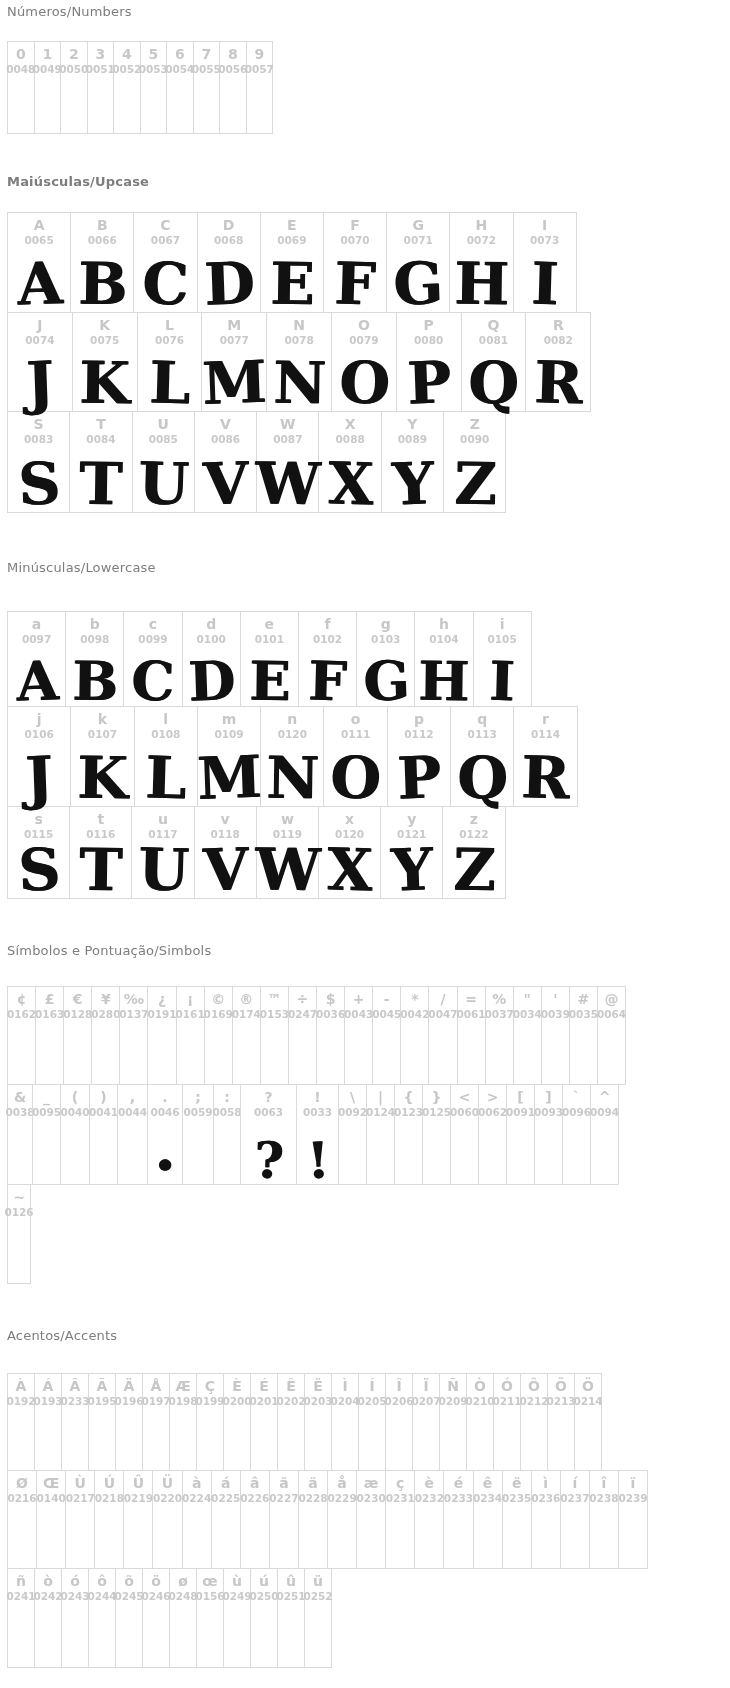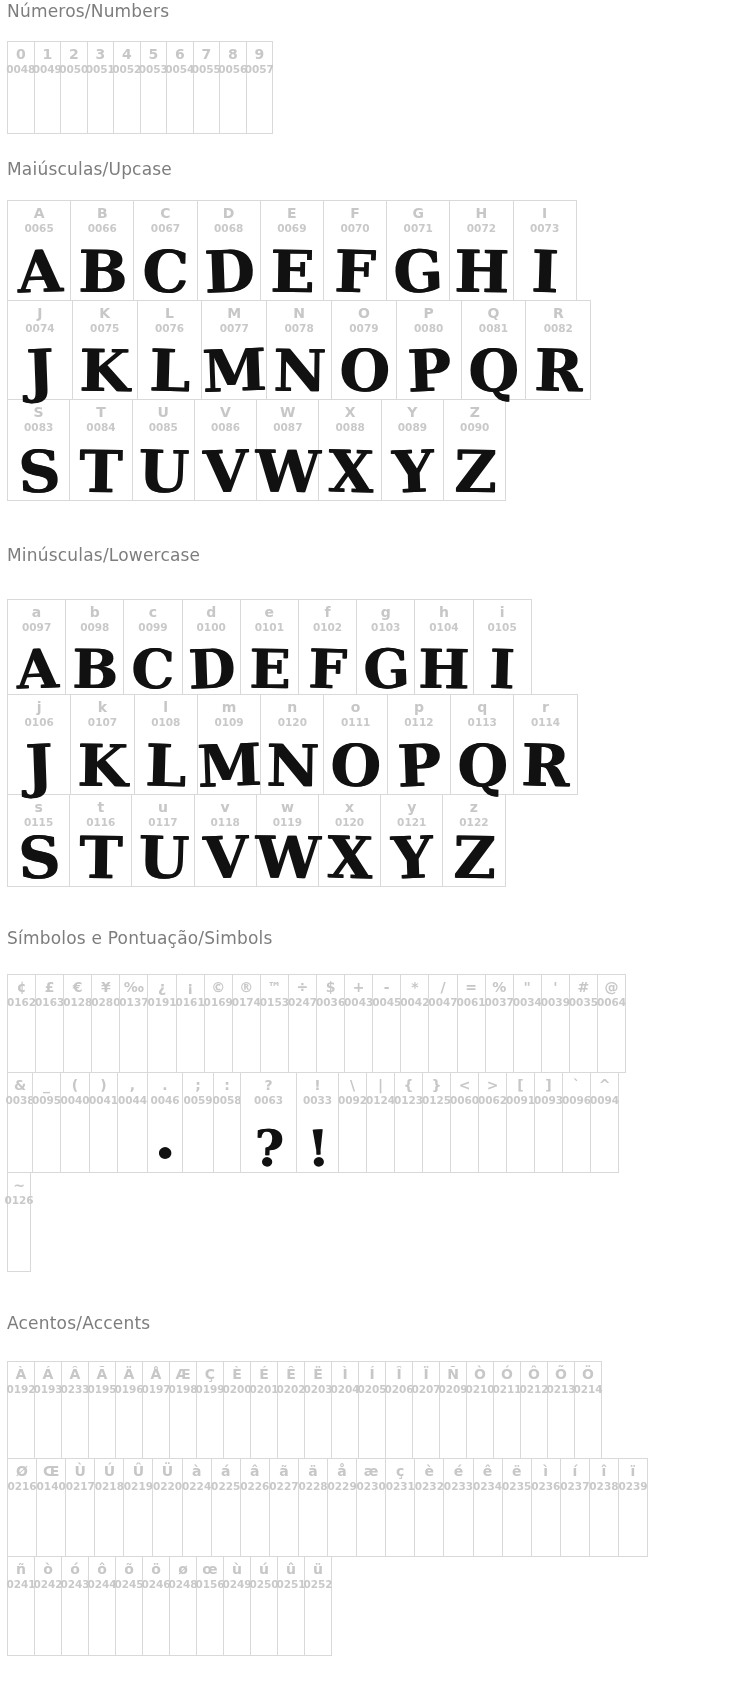--- a/index.html
+++ b/index.html
@@ -1,20 +1,20 @@
 <!DOCTYPE html>
 <html><head>
 <meta charset="utf-8">
 <style>
   html,body{margin:0;padding:0;background:#ffffff;}
   body{width:730px;height:1688px;overflow:hidden;font-family:"Liberation Sans",sans-serif;}
   .sec{display:block;}
-  .sec-title{font-size:17px;line-height:19px;font-weight:400;color:#7d7d7d;margin:0 0 0 7px;letter-spacing:.2px;font-family:"DejaVu Sans","Liberation Sans",sans-serif;}
+  .sec-title{font-size:13px;line-height:19px;font-weight:400;color:#7d7d7d;margin:0 0 0 7px;letter-spacing:.2px;font-family:"DejaVu Sans","Liberation Sans",sans-serif;}
   #numbers .sec-title{margin-top:2px;}
-  #upcase .sec-title{margin-top:26px;}
+  #upcase .sec-title{margin-top:38px;font-weight:bold;}
   #lowercase .sec-title{margin-top:45px;}
   #symbols .sec-title{margin-top:42px;}
   #accents .sec-title{margin-top:42px;}
   .grid{margin-left:7px;}
   #numbers .grid{margin-top:20px;}
   #upcase .grid{margin-top:21px;}
   #lowercase .grid{margin-top:34px;}
   #symbols .grid{margin-top:26px;}
   #accents .grid{margin-top:28px;}
   .grid-row{display:flex;margin-top:-1px;}

